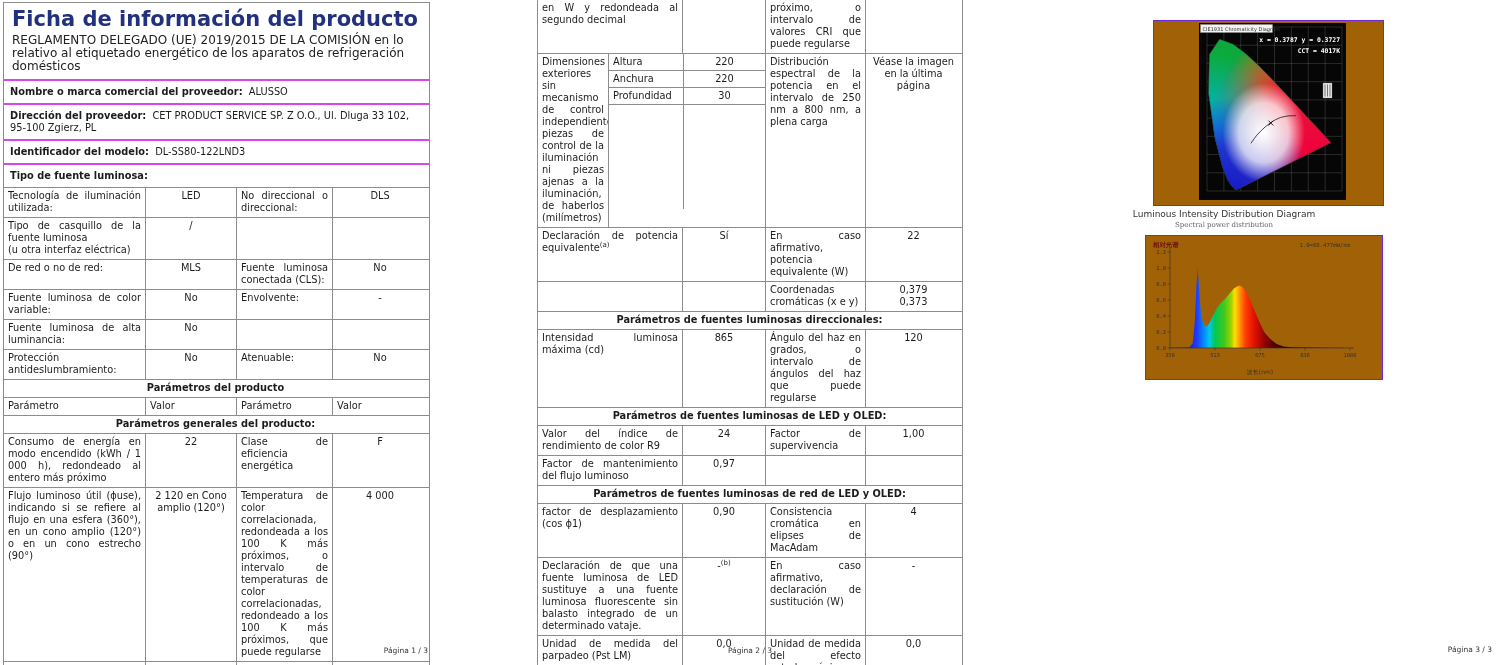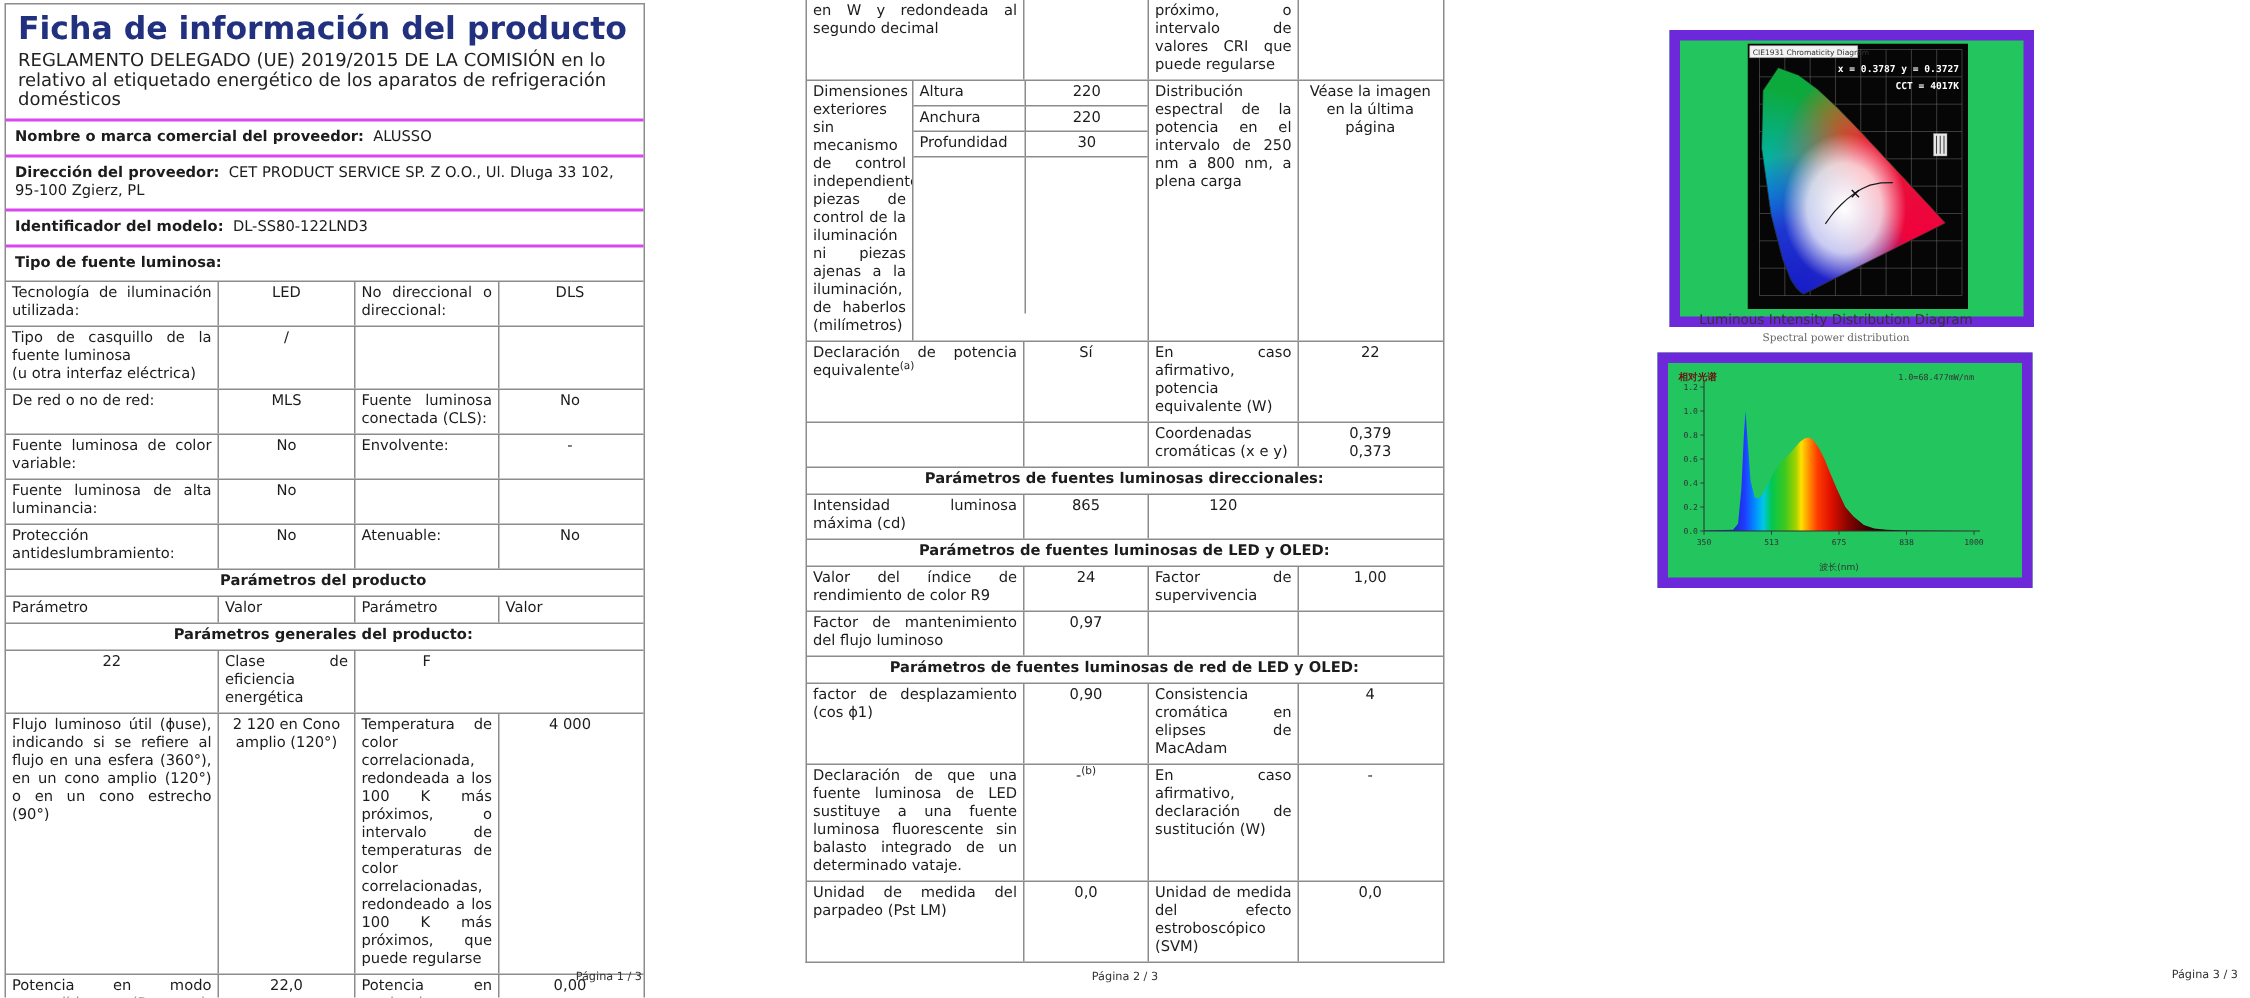--- a/index.html
+++ b/index.html
@@ -26,21 +26,21 @@
   
   .dimsub{grid-column:2 / 4;border-left:1px solid #8c8c8c;display:grid;
           grid-template-columns:74px 82px;grid-auto-rows:min-content;}
   .dimsub .sk{padding:2px 4px;font-size:9.8px;line-height:12px;border-bottom:1px solid #8c8c8c;}
   .dimsub .sv{padding:2px 4px;font-size:9.8px;line-height:12px;text-align:center;
               border-left:1px solid #8c8c8c;border-bottom:1px solid #8c8c8c;}
   .dimsub .fill{grid-column:1/2;border-bottom:none;}
   .dimsub .fillv{grid-column:2/3;border-left:1px solid #8c8c8c;}
   .pfooter{position:absolute;font-size:7.5px;color:#333;}
   
-  .chartbox{position:absolute;border:7px solid #6d28d9;background:#22c55e;}
+  .chartbox{position:absolute;border:1px solid #6d28d9;background:#a16207;margin-left:40px;}
   #chart1{left:1113px;top:20px;width:229px;height:184px;}
   #chart1 svg{position:absolute;left:45px;top:2px;}
   #chart2{left:1105px;top:235px;width:236px;height:143px;}
   .cap1{position:absolute;left:1104px;top:209px;width:240px;text-align:center;
         font-size:9px;color:#333;}
   .cap2{position:absolute;left:1104px;top:221px;width:240px;text-align:center;
         font-size:7px;color:#666;font-family:"DejaVu Serif","Liberation Serif",serif;}
   .mono{font-family:"DejaVu Sans Mono","Liberation Mono",monospace;}
 </style>
 </head>
@@ -109,20 +109,21 @@
       <div class="trow">
         <div class="cell">Parámetro</div>
         <div class="cell">Valor</div>
         <div class="cell">Parámetro</div>
         <div class="cell">Valor</div>
       </div>
       <div class="trow">
         <div class="cell sec">Parámetros generales del producto:</div>
       </div>
       <div class="trow">
+        <div class="cell">Consumo de energía en modo encendido (kWh / 1 000 h), redondeado al entero más próximo</div>
         <div class="cell ctr">22</div>
         <div class="cell">Clase de eficiencia energética</div>
         <div class="cell ctr">F</div>
       </div>
       <div class="trow">
         <div class="cell">Flujo luminoso útil (ϕuse), indicando si se refiere al flujo en una esfera (360°), en un cono amplio (120°) o en un cono estrecho (90°)</div>
         <div class="cell ctr">2 120 en Cono amplio (120°)</div>
         <div class="cell">Temperatura de color correlacionada, redondeada a los 100 K más próximos, o intervalo de temperaturas de color correlacionadas, redondeado a los 100 K más próximos, que puede regularse</div>
         <div class="cell ctr">4 000</div>
       </div>
@@ -175,20 +176,21 @@
           <div class="cell"></div>
           <div class="cell">Coordenadas cromáticas (x e y)</div>
           <div class="cell ctr">0,379<br>0,373</div>
         </div>
         <div class="trow">
           <div class="cell sec">Parámetros de fuentes luminosas direccionales:</div>
         </div>
         <div class="trow">
           <div class="cell" style="grid-column: 1 / 3;">Intensidad luminosa máxima (cd)</div>
           <div class="cell ctr">865</div>
+          <div class="cell">Ángulo del haz en grados, o intervalo de ángulos del haz que puede regularse</div>
           <div class="cell ctr">120</div>
         </div>
         <div class="trow">
           <div class="cell sec">Parámetros de fuentes luminosas de LED y OLED:</div>
         </div>
         <div class="trow">
           <div class="cell" style="grid-column: 1 / 3;">Valor del índice de rendimiento de color R9</div>
           <div class="cell ctr">24</div>
           <div class="cell">Factor de supervivencia</div>
           <div class="cell ctr">1,00</div>

